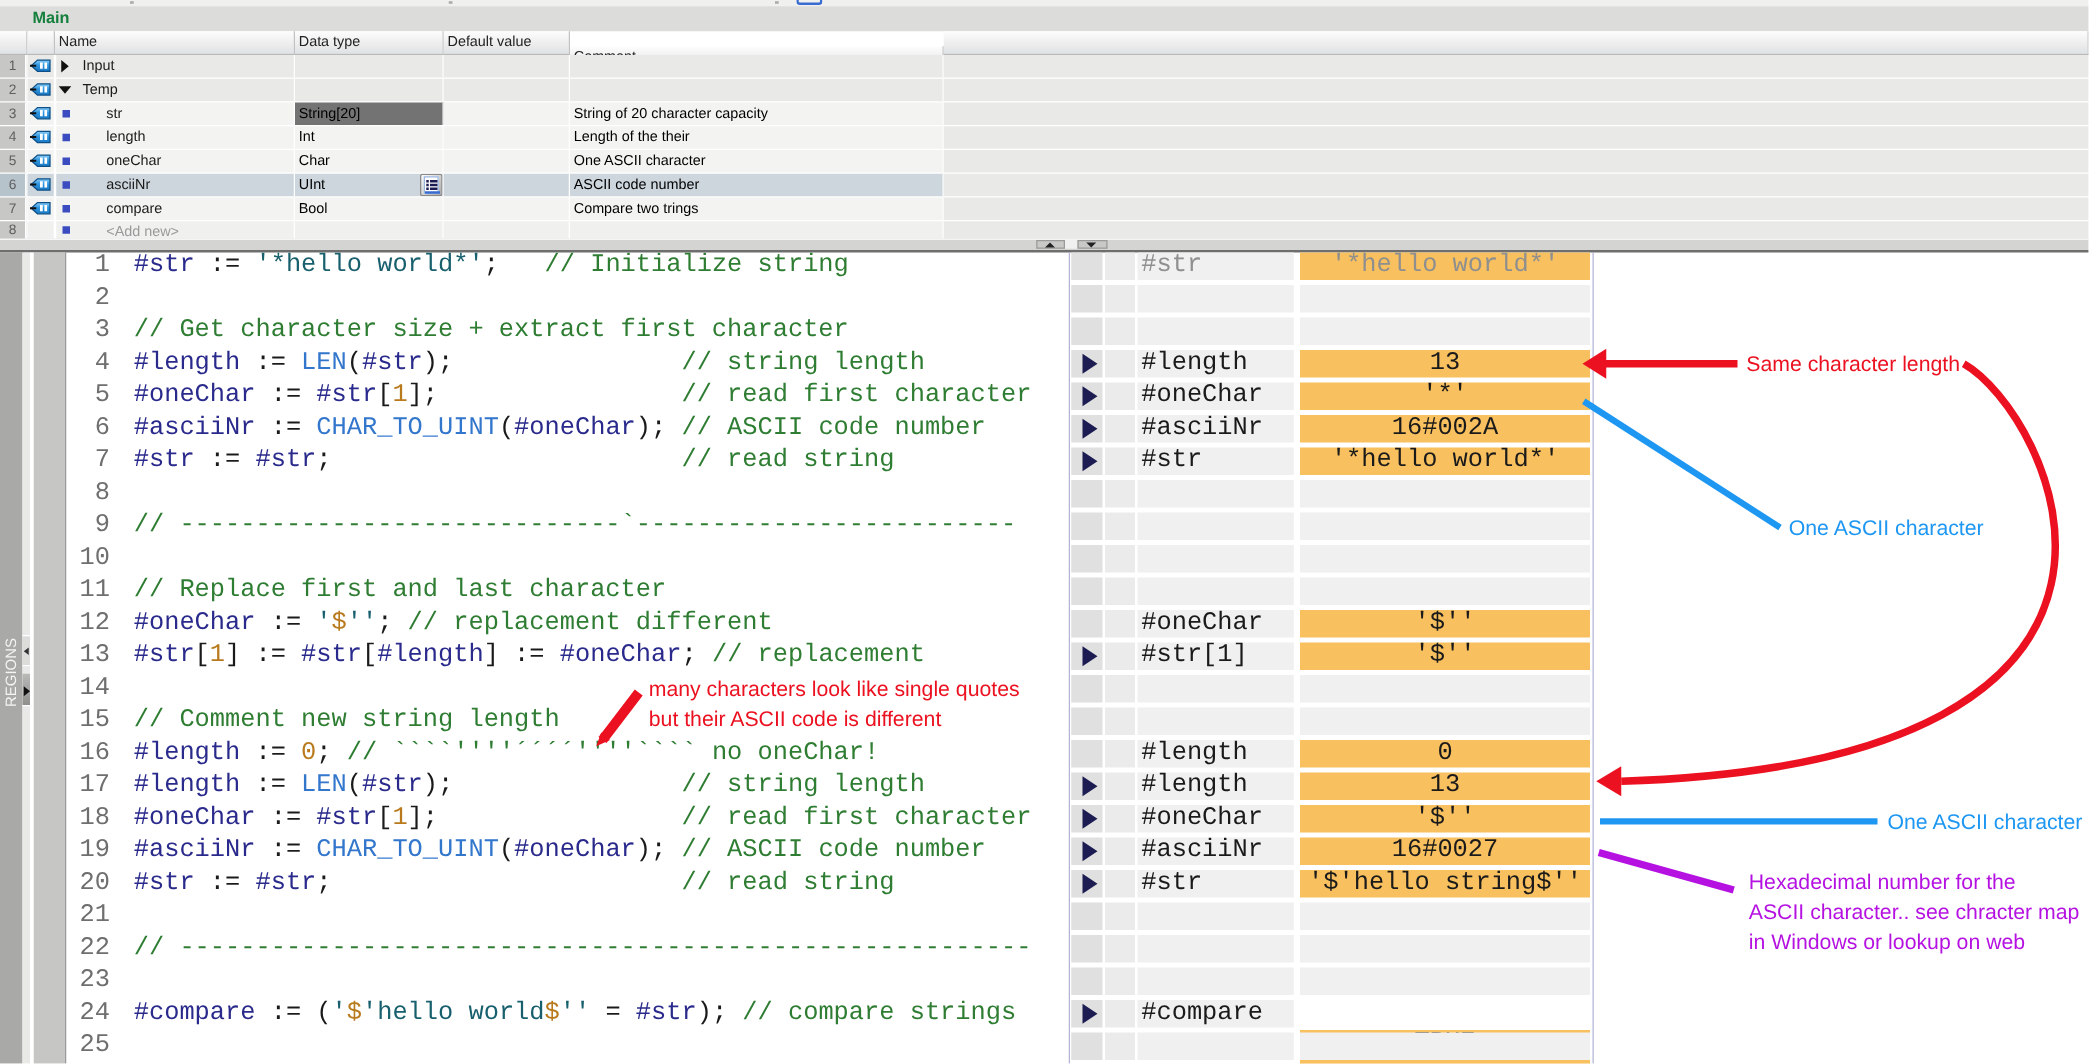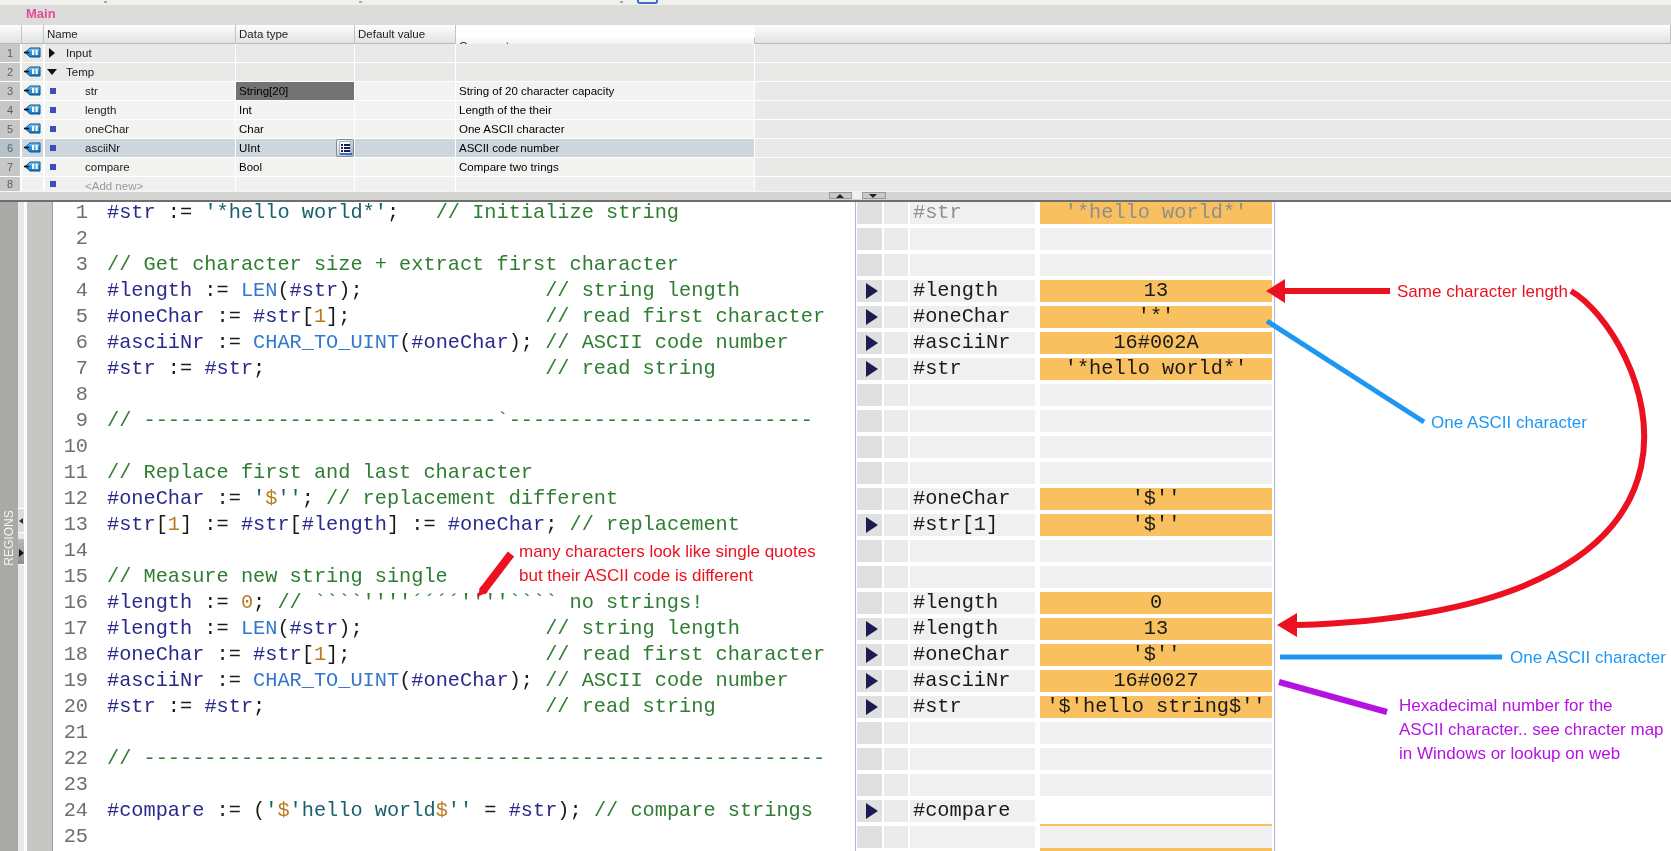--- a/index.html
+++ b/index.html
@@ -43,21 +43,21 @@
       </g>
     </defs>
   </svg>
 
   <div class="abs" style="left:0;top:0;width:1671px;height:5px;background:#f0f0ee;"></div>
   <div class="abs" style="left:637px;top:0;width:21px;height:4px;border:2px solid #3a6bd0;border-top:none;border-radius:0 0 3px 3px;"></div>
   <div class="abs" style="left:104px;top:1px;width:3px;height:2px;background:#a9a9a9;"></div>
   <div class="abs" style="left:359px;top:1px;width:3px;height:2px;background:#a9a9a9;"></div>
   <div class="abs" style="left:620px;top:1px;width:3px;height:2px;background:#a9a9a9;"></div>
   <div class="abs" style="left:0;top:5px;width:1671px;height:20px;background:#dcdcda;"></div>
-  <div class="abs" style="left:26px;top:6px;font-size:13px;font-weight:bold;color:#ec4899;">Main</div>
+  <div class="abs" style="left:26px;top:6px;font-size:13px;font-weight:bold;color:#15803d;">Main</div>
 
   <div class="hcell" style="left:0;width:22px;"></div>
   <div class="hcell" style="left:22px;width:22px;"></div>
   <div class="hcell" style="left:44px;width:192px;padding-left:3px;">Name</div>
   <div class="hcell" style="left:236px;width:119px;padding-left:3px;">Data type</div>
   <div class="hcell" style="left:355px;width:101px;padding-left:3px;">Default value</div>
   <div class="hcell" style="left:456px;width:299px;padding-left:3px;margin-top:12px;">Comment</div>
   <div class="hcell" style="left:755px;width:916px;"></div>
 
   <div class="trow" style="top:44px;height:18px;">
@@ -246,22 +246,22 @@
 <span class="v">#oneChar</span> := <span class="v">#str</span>[<span class="n">1</span>];                <span class="c">// read first character</span>
 <span class="v">#asciiNr</span> := <span class="f">CHAR_TO_UINT</span>(<span class="v">#oneChar</span>); <span class="c">// ASCII code number</span>
 <span class="v">#str</span> := <span class="v">#str</span>;                       <span class="c">// read string</span>
 
 <span class="c">// -----------------------------`-------------------------</span>
 
 <span class="c">// Replace first and last character</span>
 <span class="v">#oneChar</span> := <span class="s">'</span><span class="n">$</span><span class="s">''</span>; <span class="c">// replacement different</span>
 <span class="v">#str</span>[<span class="n">1</span>] := <span class="v">#str</span>[<span class="v">#length</span>] := <span class="v">#oneChar</span>; <span class="c">// replacement</span>
 
-<span class="c">// Measure new string single</span>
-<span class="v">#length</span> := <span class="n">0</span>; <span class="c">// ````''''´´´´''''```` no strings!</span>
+<span class="c">// Comment new string length</span>
+<span class="v">#length</span> := <span class="n">0</span>; <span class="c">// ````''''´´´´''''```` no oneChar!</span>
 <span class="v">#length</span> := <span class="f">LEN</span>(<span class="v">#str</span>);               <span class="c">// string length</span>
 <span class="v">#oneChar</span> := <span class="v">#str</span>[<span class="n">1</span>];                <span class="c">// read first character</span>
 <span class="v">#asciiNr</span> := <span class="f">CHAR_TO_UINT</span>(<span class="v">#oneChar</span>); <span class="c">// ASCII code number</span>
 <span class="v">#str</span> := <span class="v">#str</span>;                       <span class="c">// read string</span>
 
 <span class="c">// --------------------------------------------------------</span>
 
 <span class="v">#compare</span> := (<span class="s">'</span><span class="n">$</span><span class="s">'hello world</span><span class="n">$</span><span class="s">''</span> = <span class="v">#str</span>); <span class="c">// compare strings</span>
 </pre>
 

